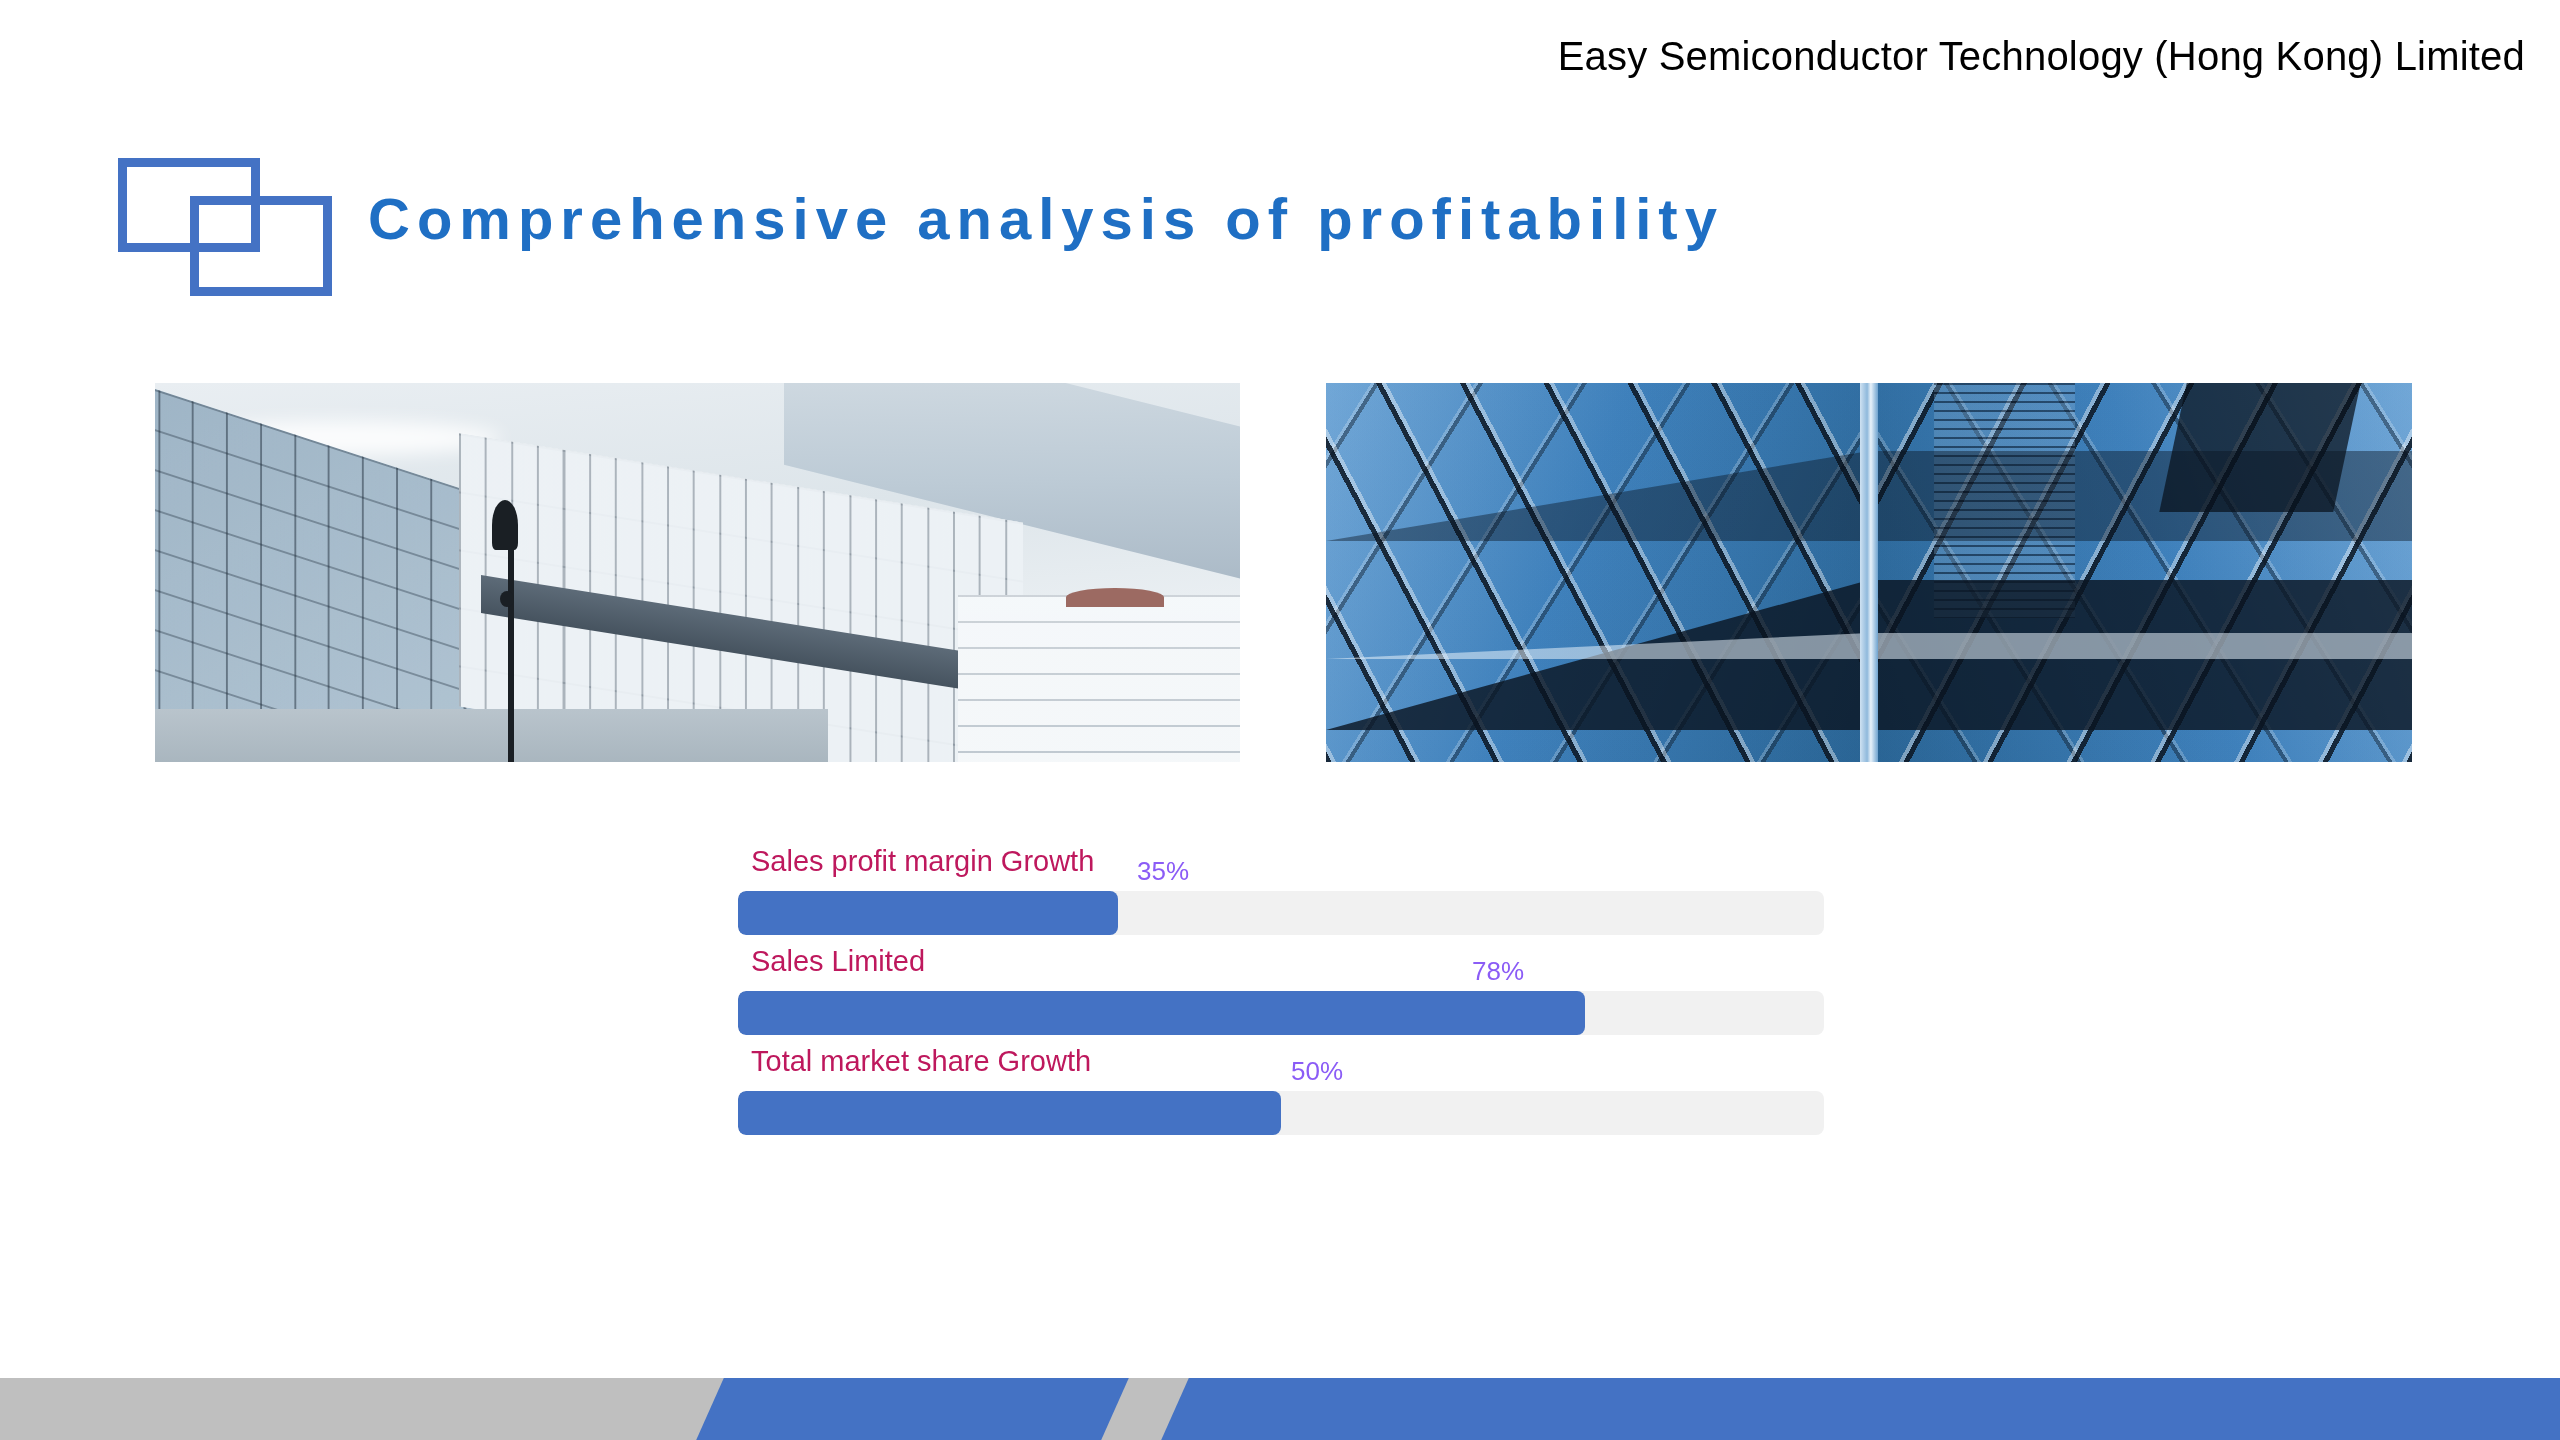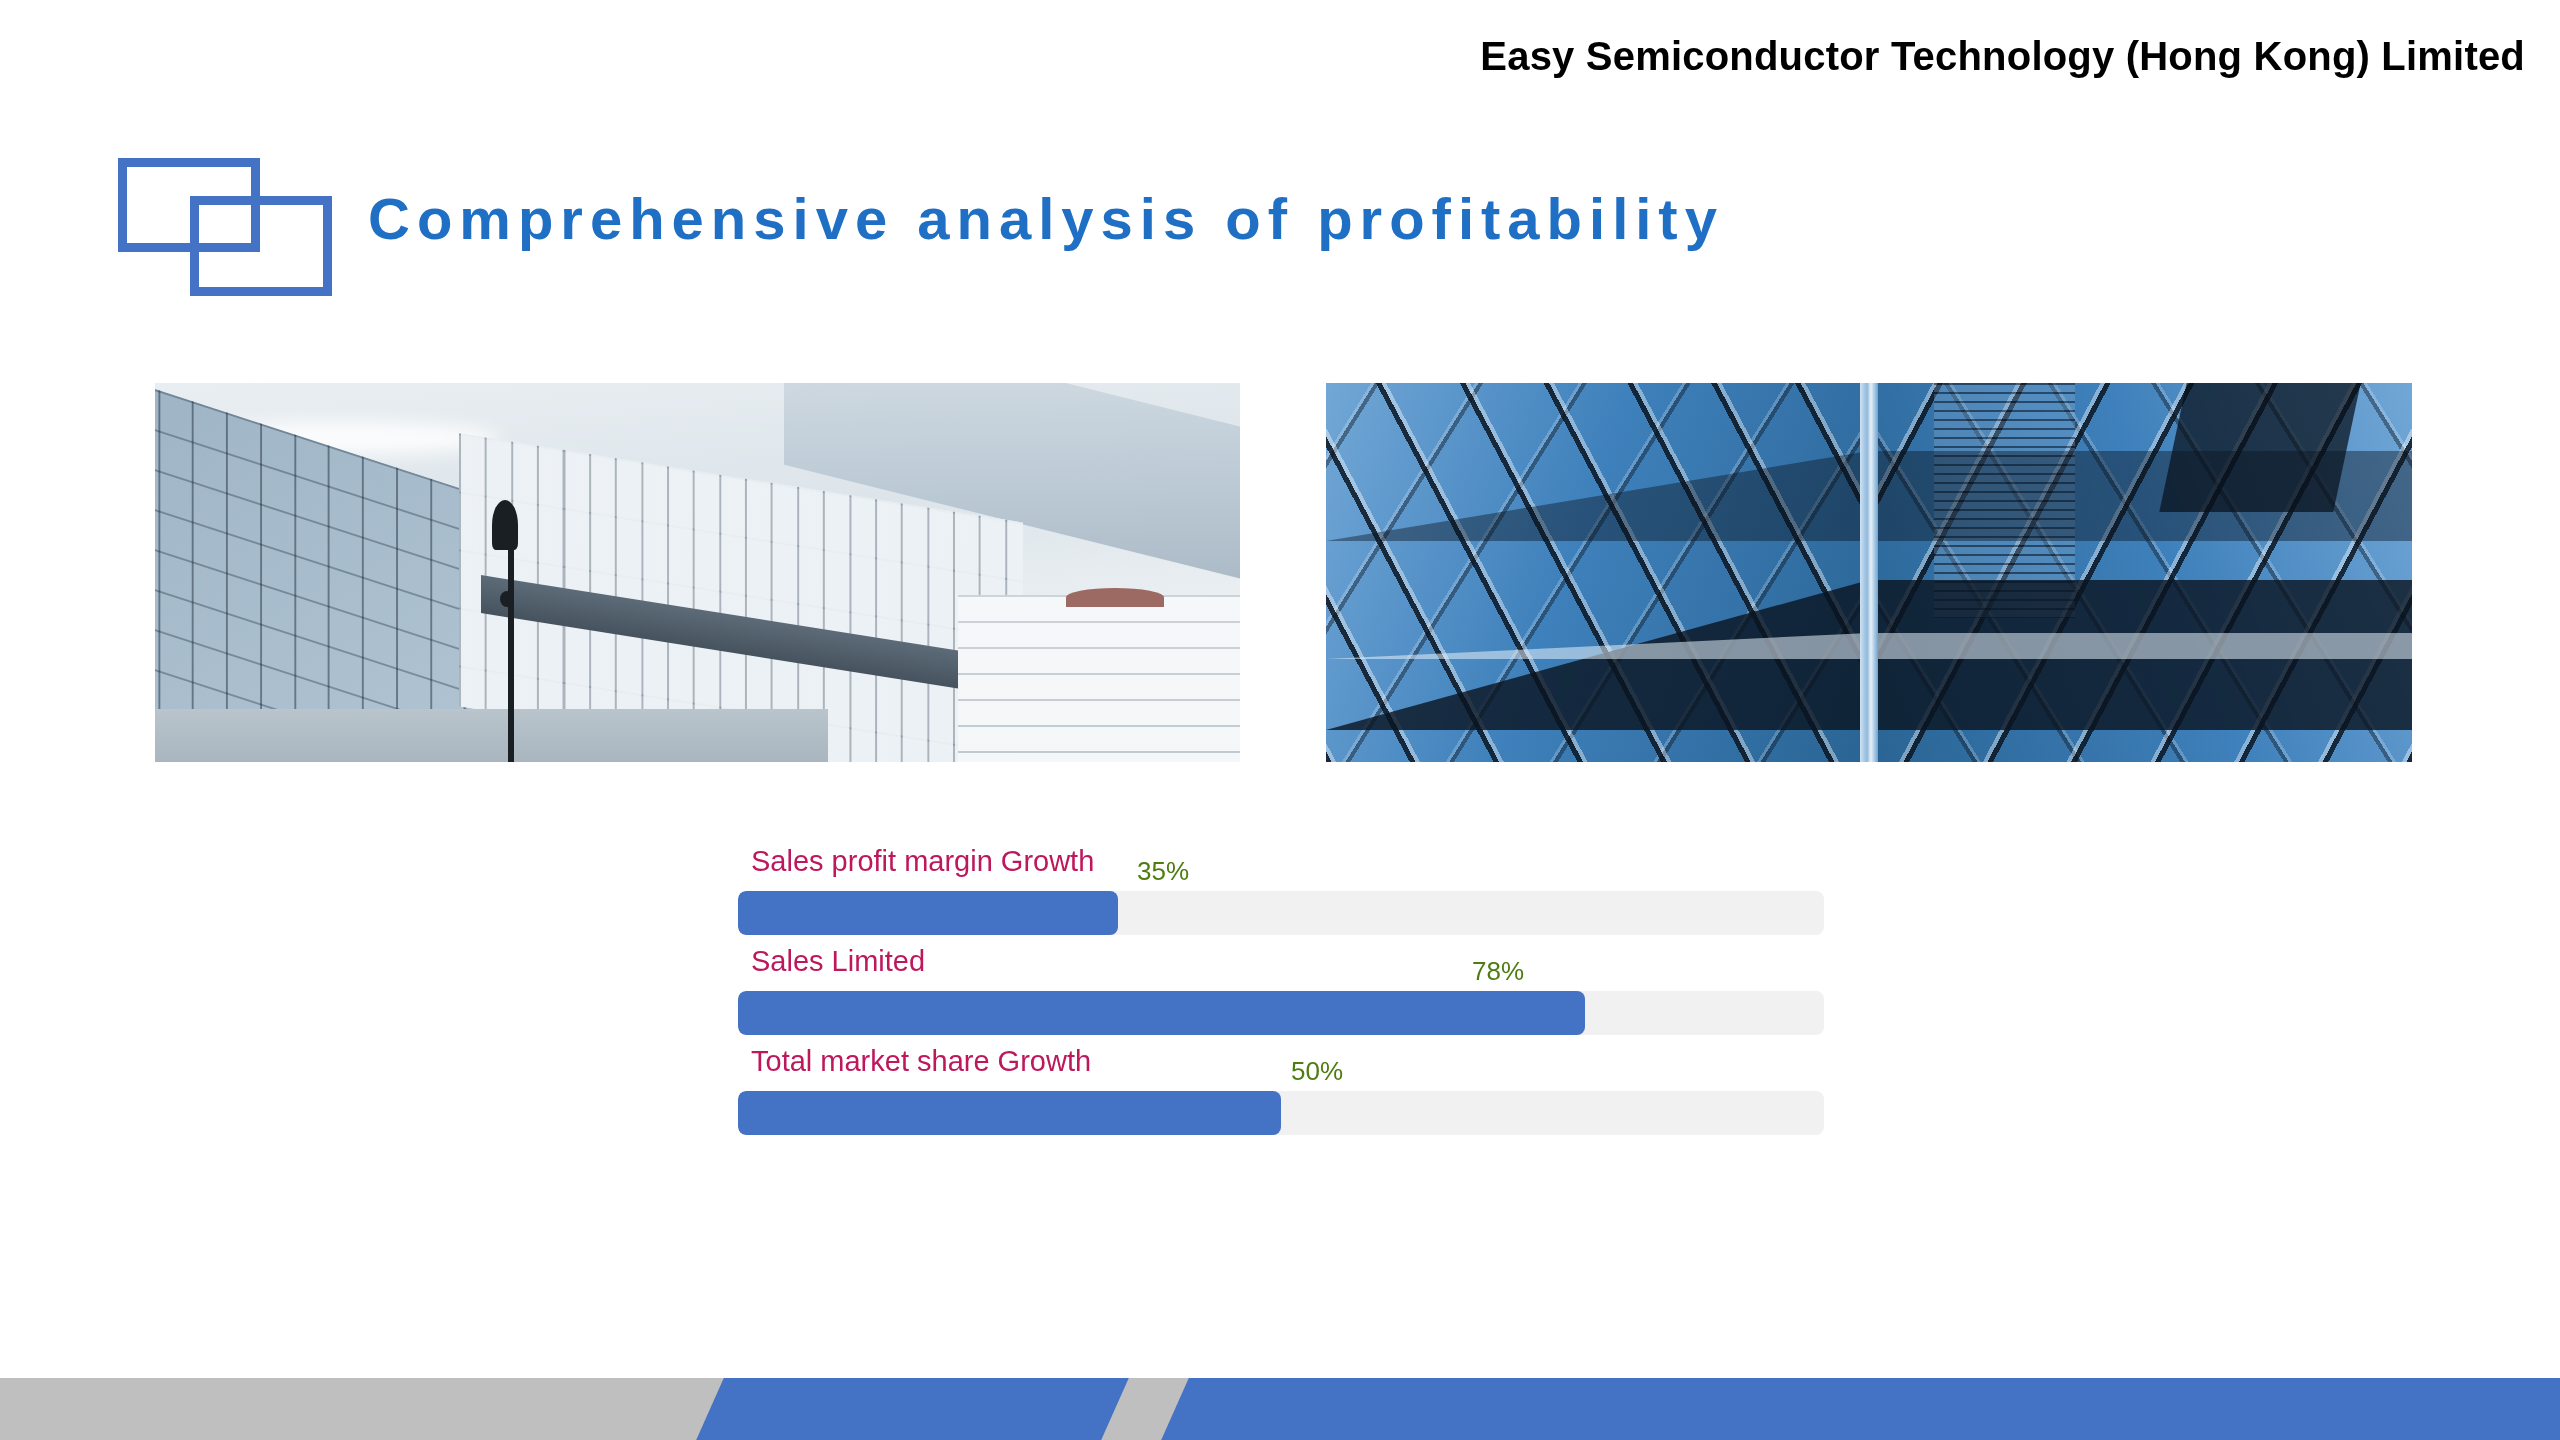--- a/index.html
+++ b/index.html
@@ -15,21 +15,21 @@
     font-family: "Liberation Sans", sans-serif;
     -webkit-font-smoothing: antialiased;
   }
 
   
   .company-header {
     position: absolute;
     top: 34px;
     right: 35px;
     font-size: 40px;
-    font-weight: bold;
+    font-weight: normal;
     color: #000000;
     letter-spacing: 0.2px;
     white-space: nowrap;
   }
 
   
   .logo {
     position: absolute;
     left: 118px;
     top: 158px;
@@ -294,21 +294,21 @@
     font-size: 29px;
     font-weight: normal;
     color: #be185d;
     white-space: nowrap;
   }
   .bar-value {
     position: absolute;
     top: 11px;
     font-size: 26px;
     font-weight: normal;
-    color: #4d7c0f;
+    color: #8b5cf6;
     white-space: nowrap;
   }
   .bar-track {
     position: relative;
     height: 44px;
     background: #F1F1F1;
     border-radius: 8px;
     overflow: hidden;
   }
   .bar-fill {

